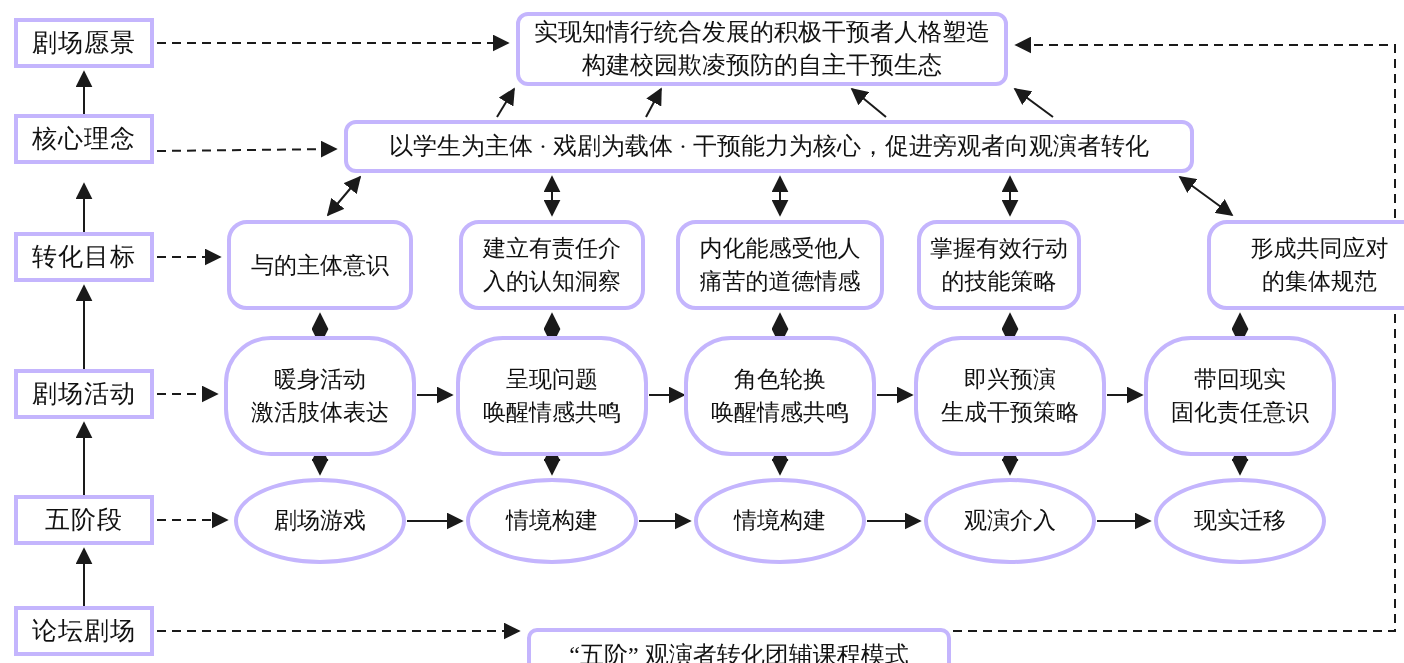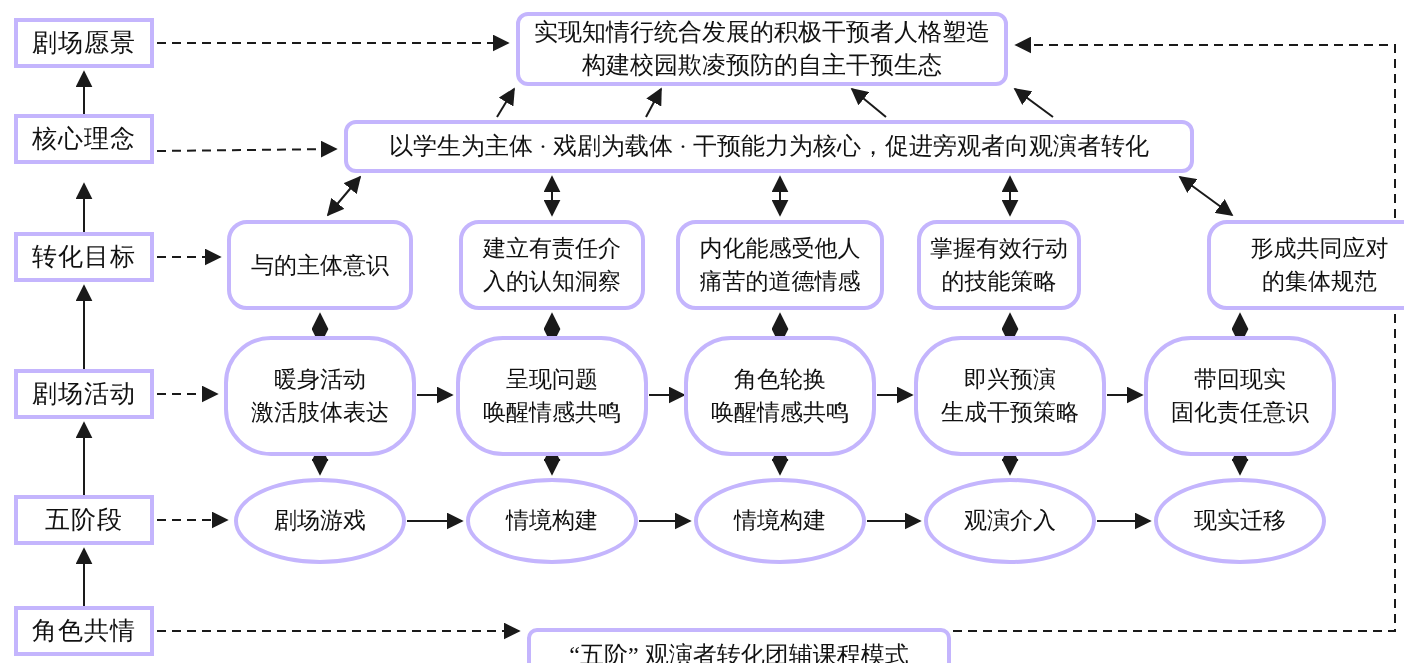--- a/index.html
+++ b/index.html
@@ -94,21 +94,21 @@
   <div class="box side" style="top:232px">
       <span>转化目标</span>
     </div>
   <div class="box side" style="top:369px">
       <span>剧场活动</span>
     </div>
   <div class="box side" style="top:495px">
       <span>五阶段</span>
     </div>
   <div class="box side" style="top:606px">
-      <span>角色共情</span>
+      <span>论坛剧场</span>
     </div>
 
   <div class="box vision round">
     <span>实现知情行统合发展的积极干预者人格塑造</span>
     <span>构建校园欺凌预防的自主干预生态</span>
   </div>
 
   <div class="box concept round">
     <span>以学生为主体 · 戏剧为载体 · 干预能力为核心，促进旁观者向观演者转化</span>
   </div>

